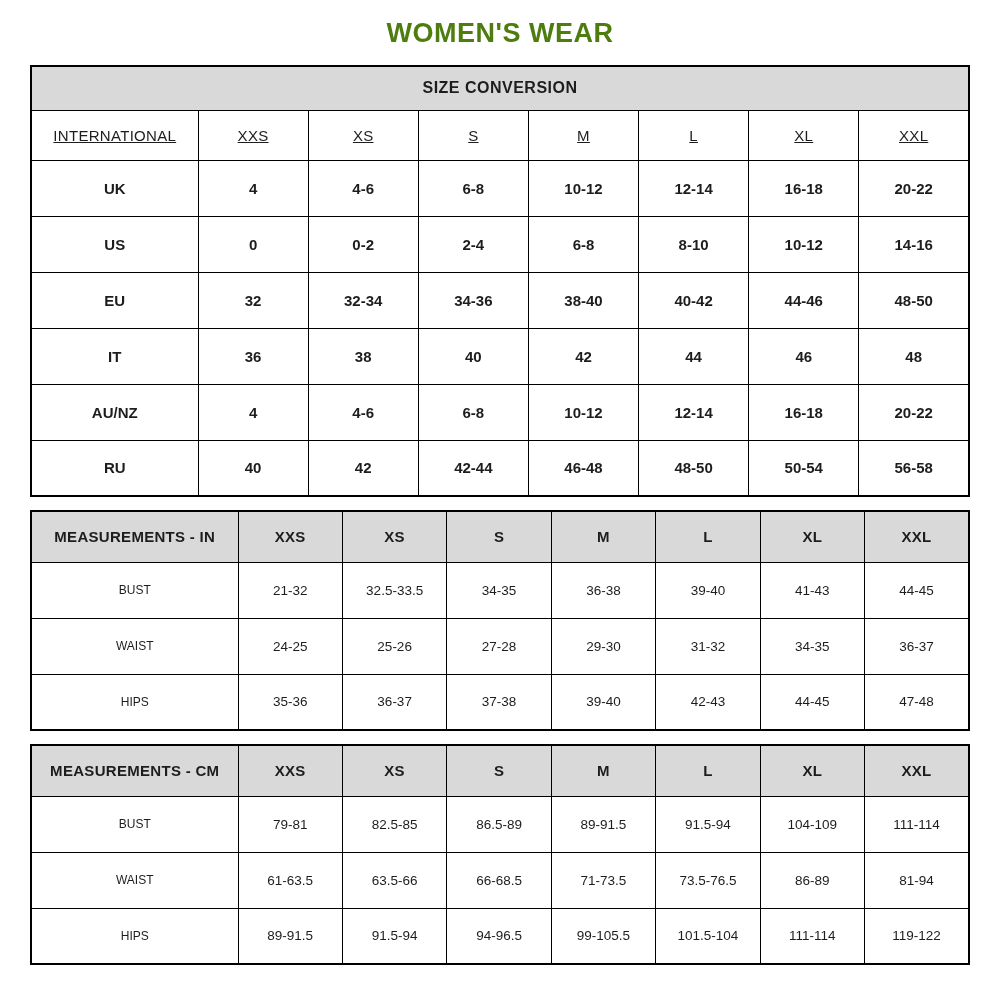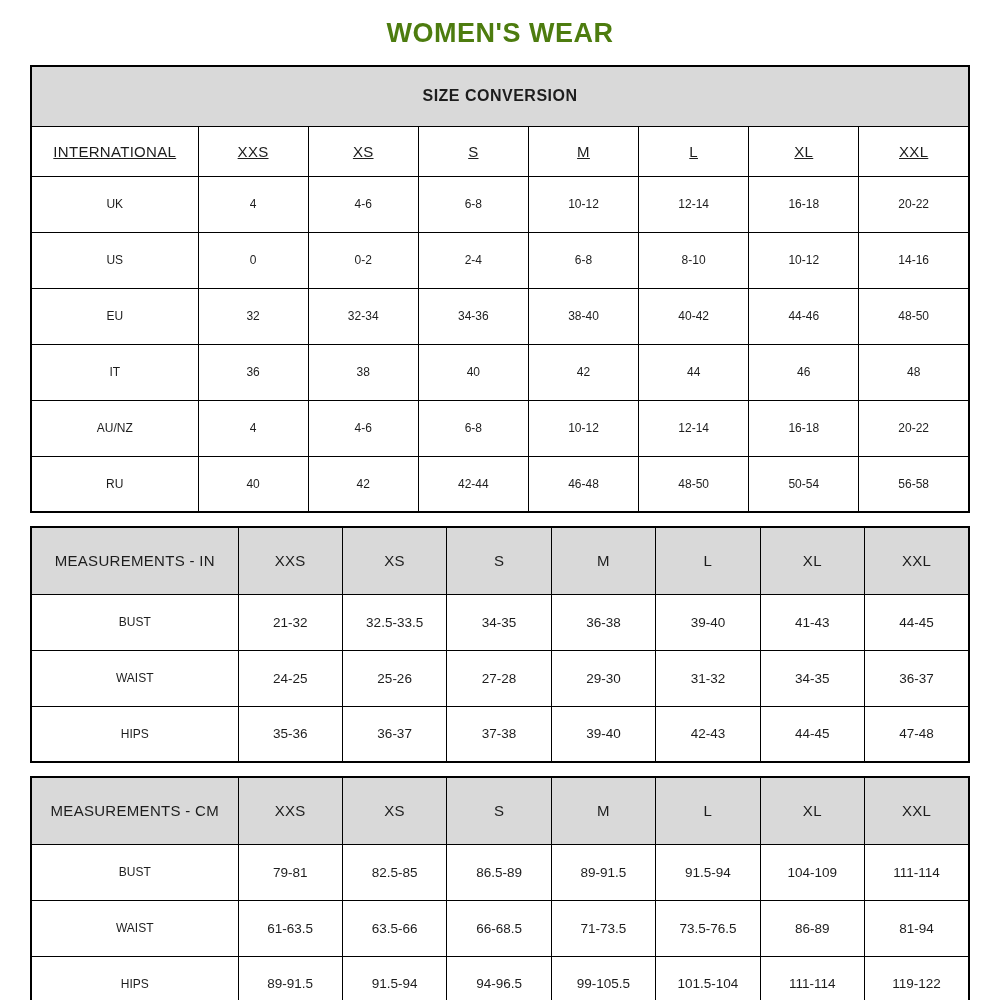--- a/index.html
+++ b/index.html
@@ -35,44 +35,44 @@
     border: 1.5px solid #000000;
     text-align: center;
     vertical-align: middle;
     padding: 2px 4px;
     overflow: hidden;
   }
   .grayhead { background: #d9d9d9; }
 
   
   .t1 thead th.title-cell {
-    height: 60px;
+    height: 44px;
     font-size: 16px;
     font-weight: 700;
     letter-spacing: 0.5px;
   }
   .t1 tr.colsrow td {
     height: 50px;
     font-size: 15px;
     font-weight: 400;
     letter-spacing: 0.3px;
     text-decoration: underline;
   }
   .t1 tbody td {
     height: 56px;
-    font-size: 12px;
-    font-weight: 400;
+    font-size: 15px;
+    font-weight: 700;
   }
   col.c-first-t1 { width: 167px; }
 
   
   .tm thead th {
-    height: 67px;
+    height: 51px;
     font-size: 15px;
-    font-weight: 400;
+    font-weight: 700;
     letter-spacing: 0.3px;
   }
   .tm tbody td {
     height: 56px;
     font-size: 12px;
     font-weight: 400;
   }
   .tm tbody td.smallval { font-size: 13.5px; margin-top: 12px; }
   col.c-first-tm { width: 207px; }
 </style>

